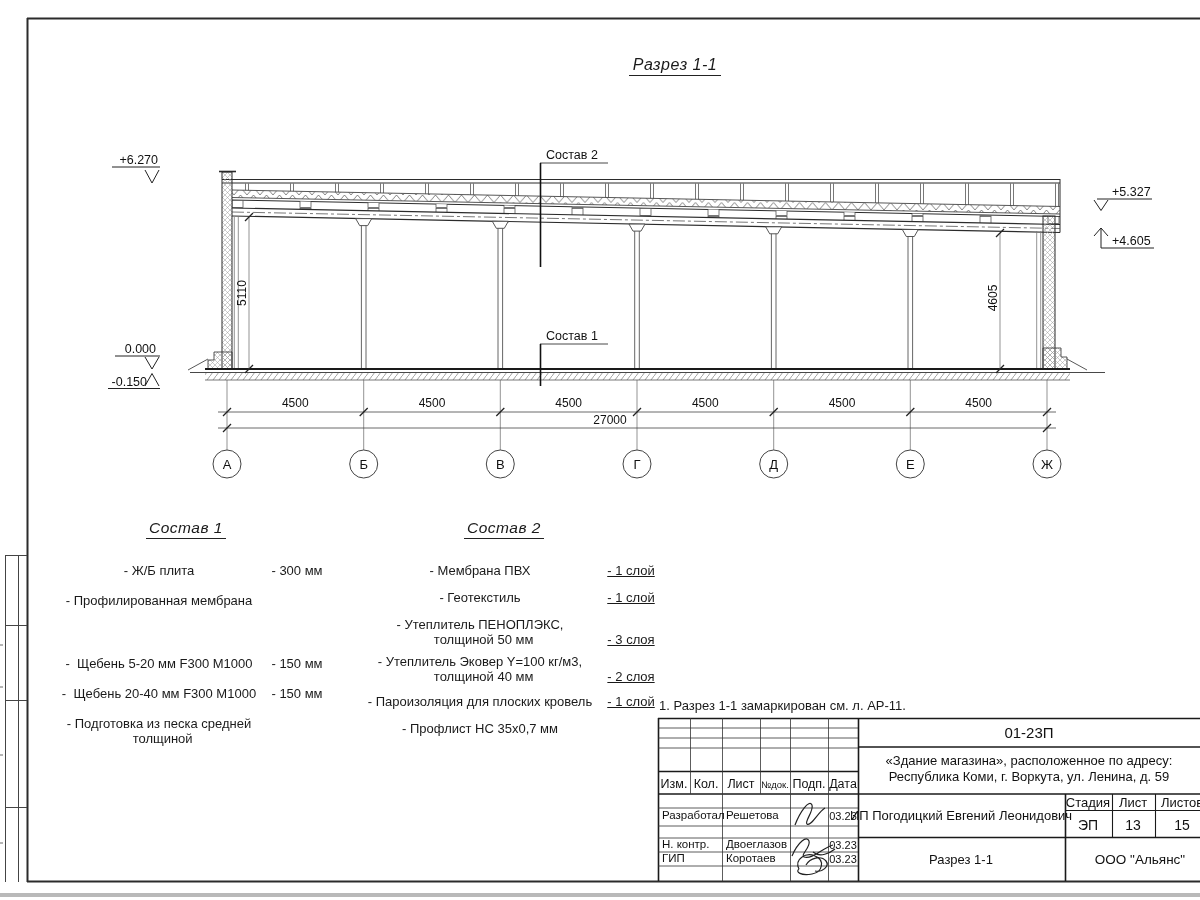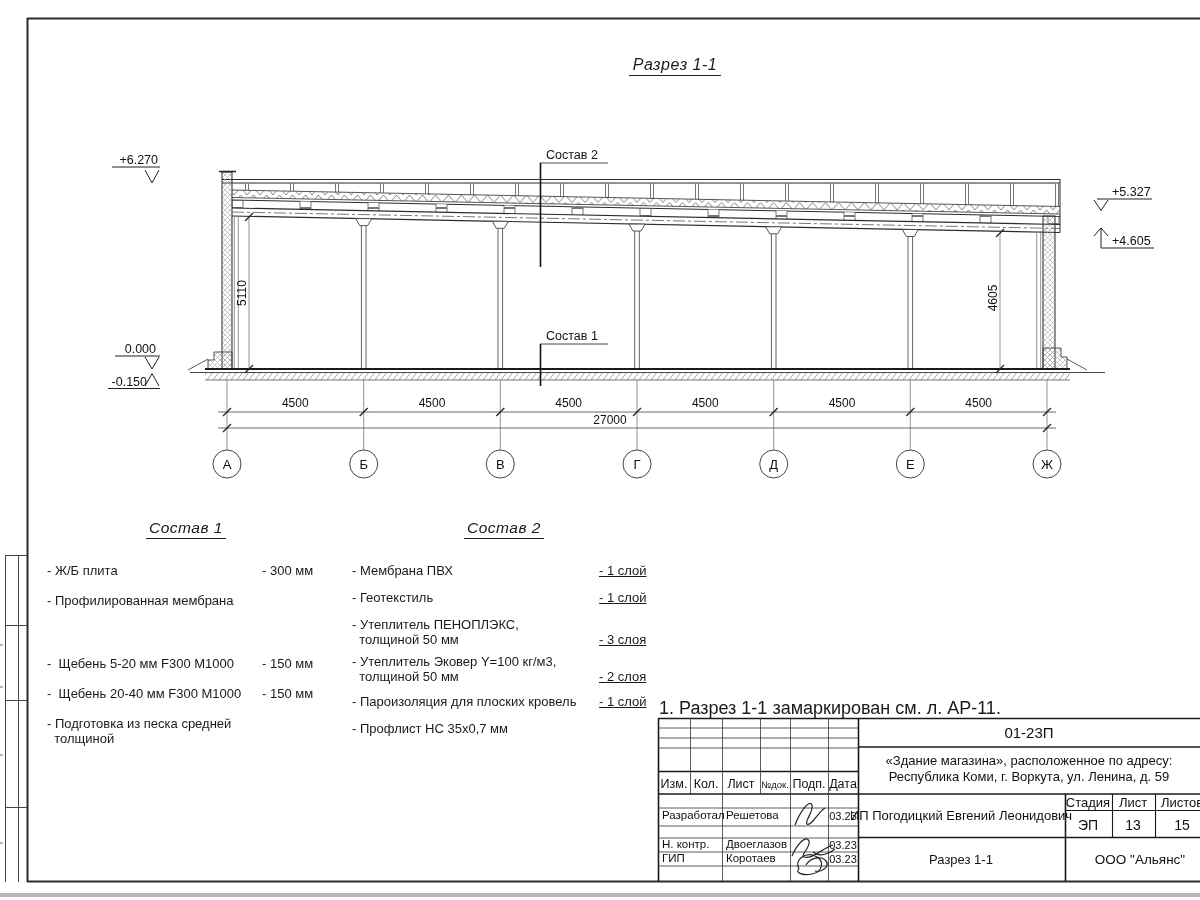--- a/index.html
+++ b/index.html
@@ -8,27 +8,27 @@
     font-family:"Liberation Sans", sans-serif;color:#1a1a1a;overflow:hidden;
     -webkit-font-smoothing:antialiased;
   }
   #linework{position:absolute;left:0;top:0;z-index:1;}
   .ovl{position:absolute;z-index:2;}
   .dwg-title{left:570px;top:56px;width:210px;text-align:center;}
   .dwg-title span{font-style:italic;font-size:16px;letter-spacing:.5px;border-bottom:1.2px solid #222;padding:0 4px 2px;}
   .comp{z-index:2;position:absolute;font-size:13px;line-height:15px;}
   .comp-head{text-align:center;margin-bottom:14px;}
   .comp-head span{font-style:italic;font-size:15.5px;letter-spacing:.5px;border-bottom:1.2px solid #222;padding:0 3px 2px;}
-  .comp-row{position:absolute;left:7px;right:0;display:flex;align-items:flex-end;}
+  .comp-row{position:absolute;left:16px;right:0;display:flex;align-items:flex-end;text-align:center;}
   .comp-name{flex:1;white-space:pre-wrap;}
   .comp-val{width:70px;flex:none;white-space:nowrap;}
   #comp1{left:40px;top:520px;width:292px;height:240px;}
   #comp2{left:345px;top:520px;width:318px;height:270px;}
   #comp2 .comp-val{width:64px;text-decoration:underline;}
-  .note{left:659px;top:698px;width:400px;font-size:18px;}
+  .note{left:659px;top:698px;width:400px;font-size:13px;}
   .page-edge-bottom{left:0;top:893px;width:1200px;height:4px;background:#b9b9b9;z-index:3;}
   svg text{fill:#111;}
 </style>
 </head>
 <body>
 
 <svg id="linework" width="1200" height="900" viewBox="0 0 1200 900">
   <defs>
     <pattern id="wallhatch" width="5" height="5" patternUnits="userSpaceOnUse">
       <path d="M0,0 L5,5 M5,0 L0,5" stroke="#999" stroke-width="0.5" fill="none"></path>
@@ -372,21 +372,21 @@
     <div class="comp-name">- Геотекстиль</div>
     <div class="comp-val">- 1 слой</div>
   </div>
   <div class="comp-row" style="top:97px">
     <div class="comp-name">- Утеплитель ПЕНОПЛЭКС,
   толщиной 50 мм</div>
     <div class="comp-val">- 3 слоя</div>
   </div>
   <div class="comp-row" style="top:134px">
     <div class="comp-name">- Утеплитель Эковер Y=100 кг/м3,
-  толщиной 50 мм</div>
+  толщиной 40 мм</div>
     <div class="comp-val">- 2 слоя</div>
   </div>
   <div class="comp-row" style="top:174px">
     <div class="comp-name">- Пароизоляция для плоских кровель</div>
     <div class="comp-val">- 1 слой</div>
   </div>
   <div class="comp-row" style="top:201px">
     <div class="comp-name">- Профлист НС 35х0,7 мм</div>
     <div class="comp-val"></div>
   </div>

